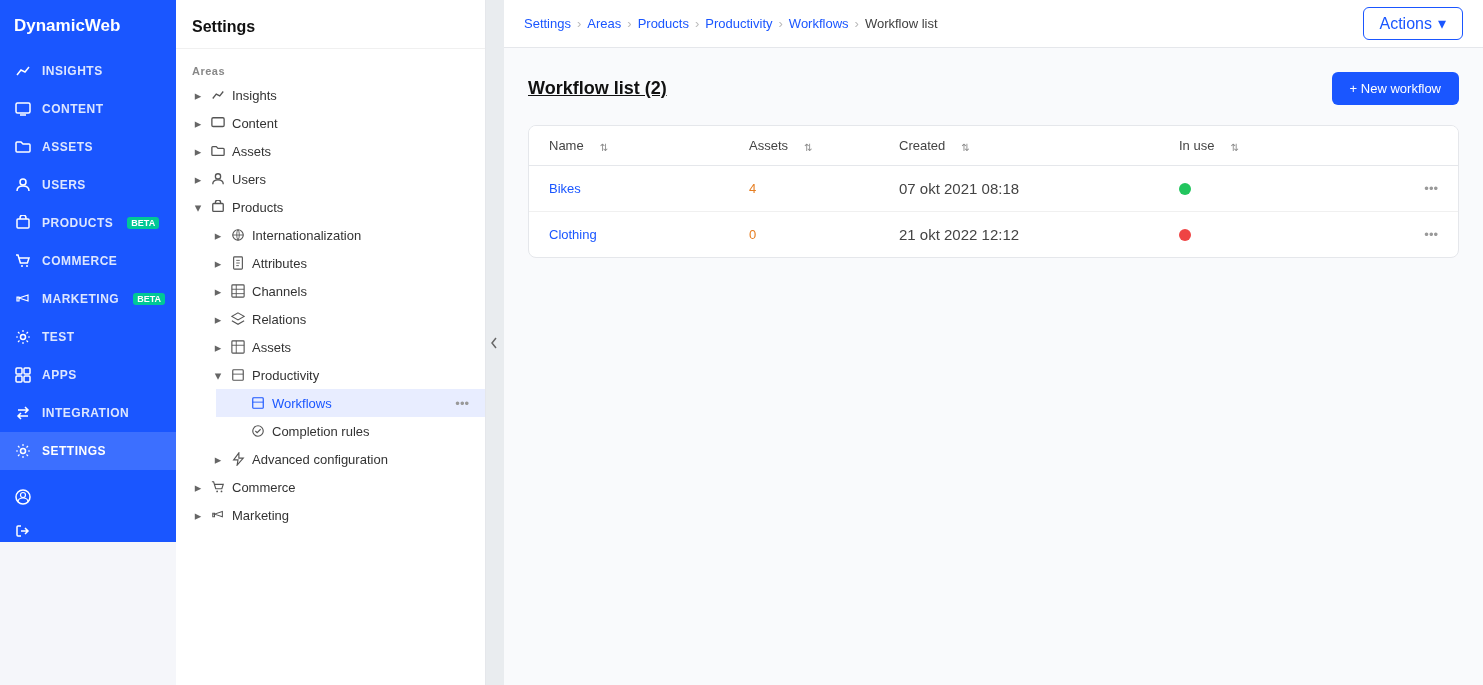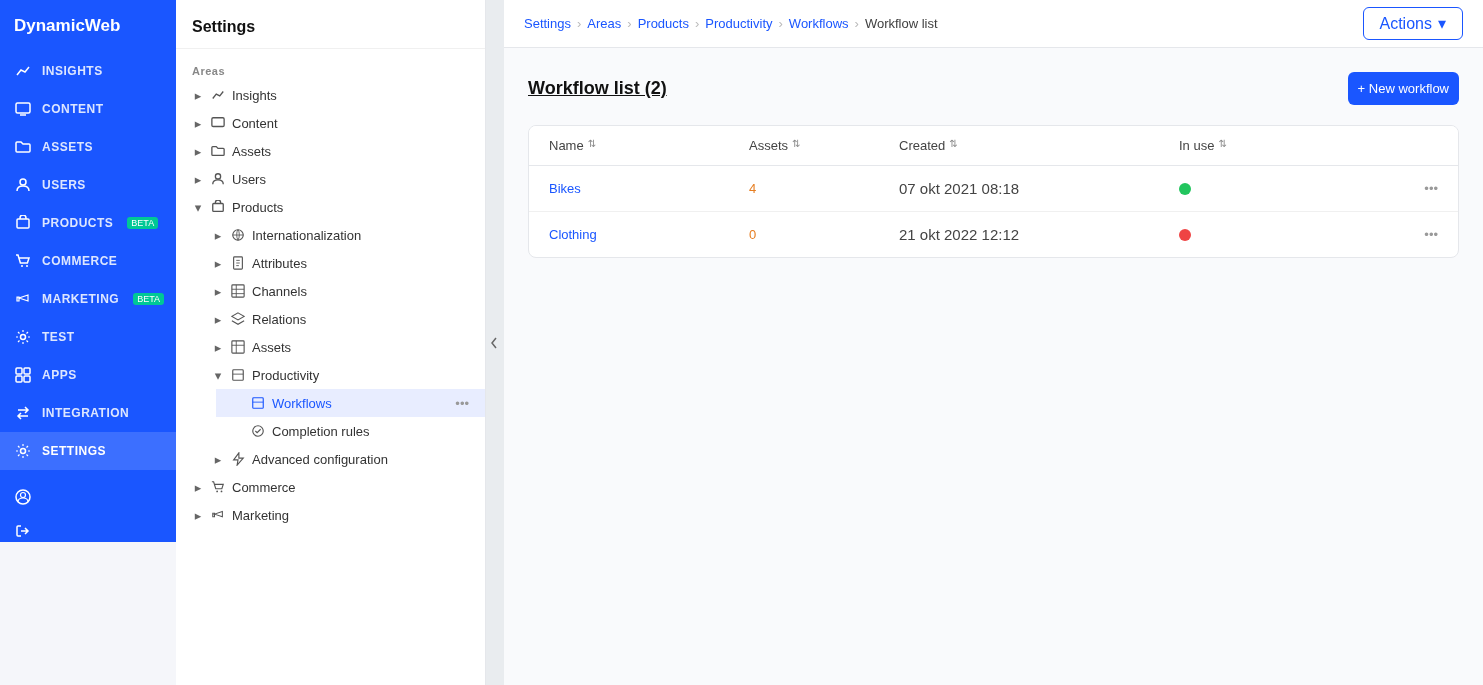--- a/index.html
+++ b/index.html
@@ -35,21 +35,21 @@
       position: relative;
     }
     .nav-item.active { background: rgba(255,255,255,0.15); color: white; }
     .nav-item .nav-icon { width: 18px; height: 18px; display: flex; align-items: center; justify-content: center; flex-shrink: 0; }
     .beta-badge {
       font-size: 9px;
       background: #00c896;
       color: white;
       border-radius: 3px;
       padding: 1px 4px;
-      font-weight: 400;
+      font-weight: 700;
       letter-spacing: 0;
       margin-left: 4px;
     }
     .nav-bottom { padding: 10px 0; }
     .nav-bottom .nav-item { padding: 8px 14px; }
 
     
     .settings-panel {
       width: 310px;
       background: white;
@@ -142,21 +142,21 @@
       display: flex;
       align-items: center;
       justify-content: space-between;
       margin-bottom: 20px;
     }
     .content-title { font-size: 18px; font-weight: 600; color: #111; text-decoration: underline; }
     .new-btn {
       background: #1a56ff;
       color: white;
       border: none;
-      padding: 9px 10px;
+      padding: 9px 18px;
       border-radius: 6px;
       font-size: 13px;
       font-weight: 500;
       cursor: pointer;
       display: flex;
       align-items: center;
       gap: 6px;
     }
 
     .data-table { background: white; border-radius: 8px; border: 1px solid #e5e7eb; overflow: hidden; }
@@ -165,22 +165,22 @@
       grid-template-columns: 200px 150px 280px 1fr 40px;
       padding: 12px 20px;
       border-bottom: 1px solid #e5e7eb;
       background: white;
     }
     .col-header {
       font-size: 13px;
       font-weight: 500;
       color: #444;
       display: flex;
-      align-items: flex-start;
-      gap: 4px;
+      align-items: flex-end;
+      gap: 16px;
       cursor: pointer;
     }
     .col-header .sort-icon { font-size: 10px; color: #888; }
     .table-row {
       display: grid;
       grid-template-columns: 200px 150px 280px 1fr 40px;
       padding: 14px 20px;
       border-bottom: 1px solid #f0f0f0;
       align-items: center;
     }

